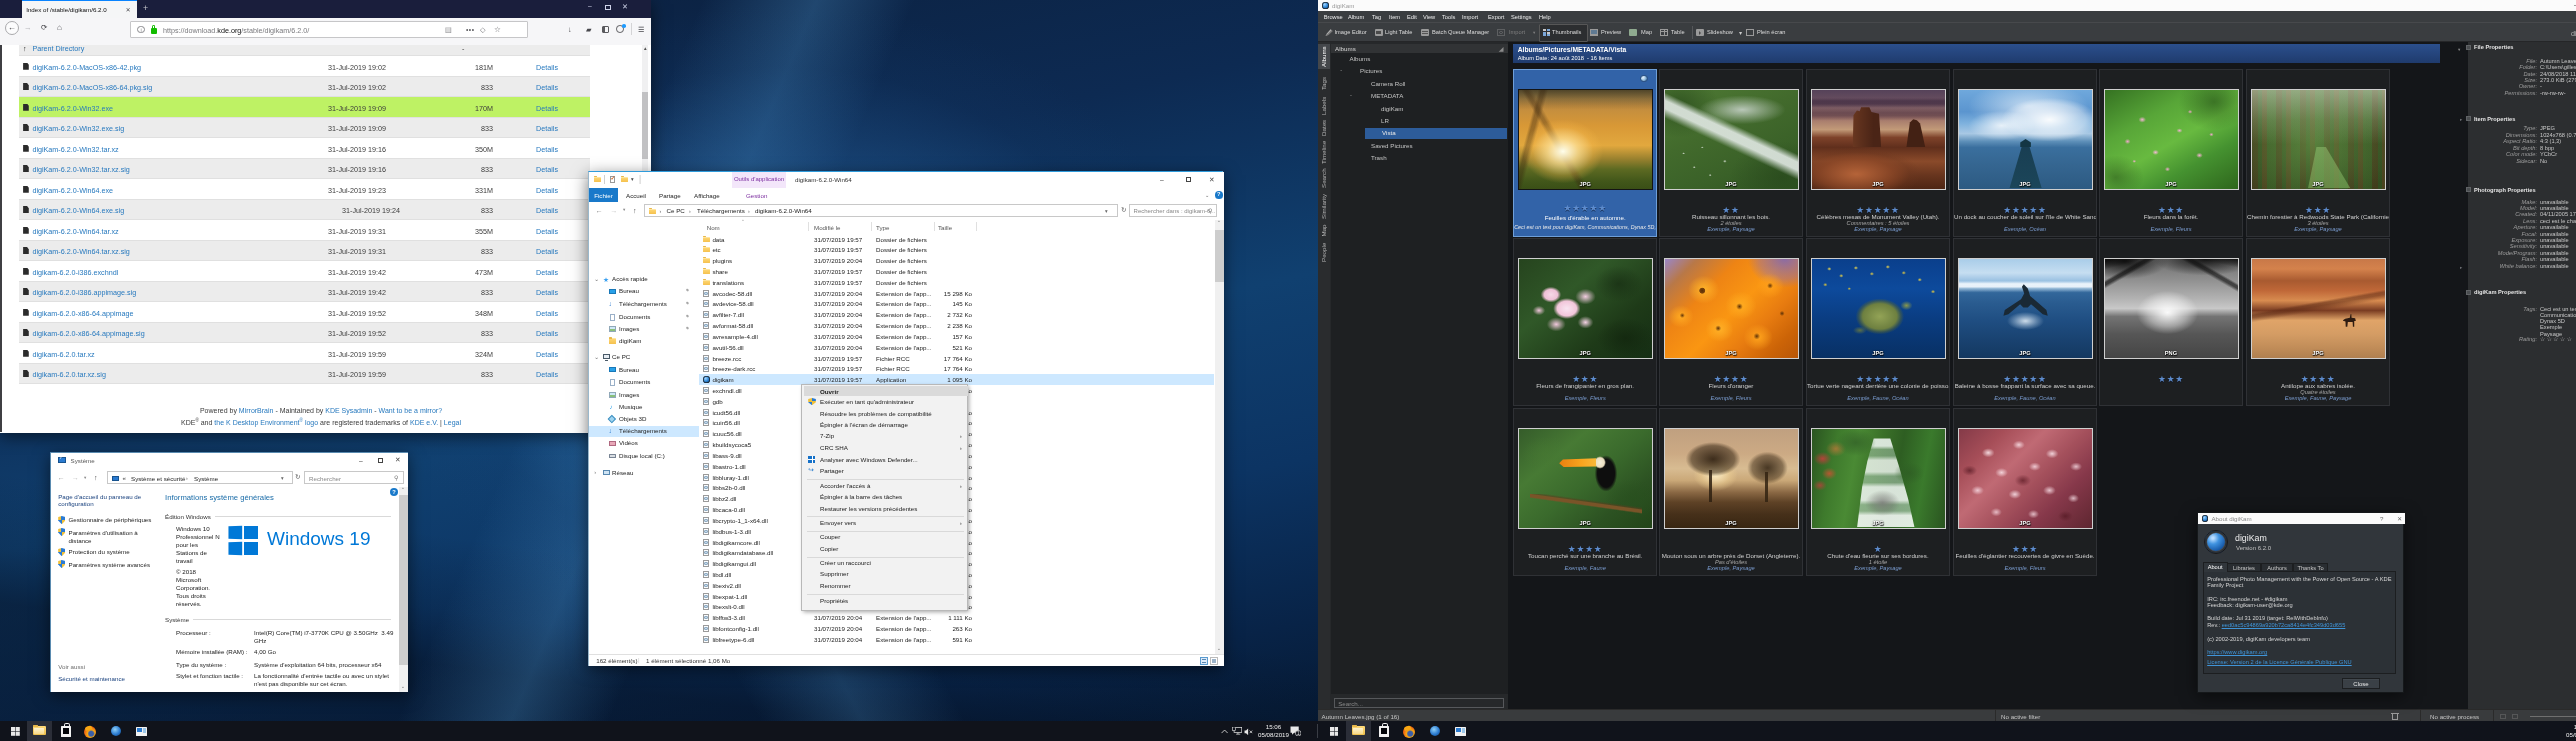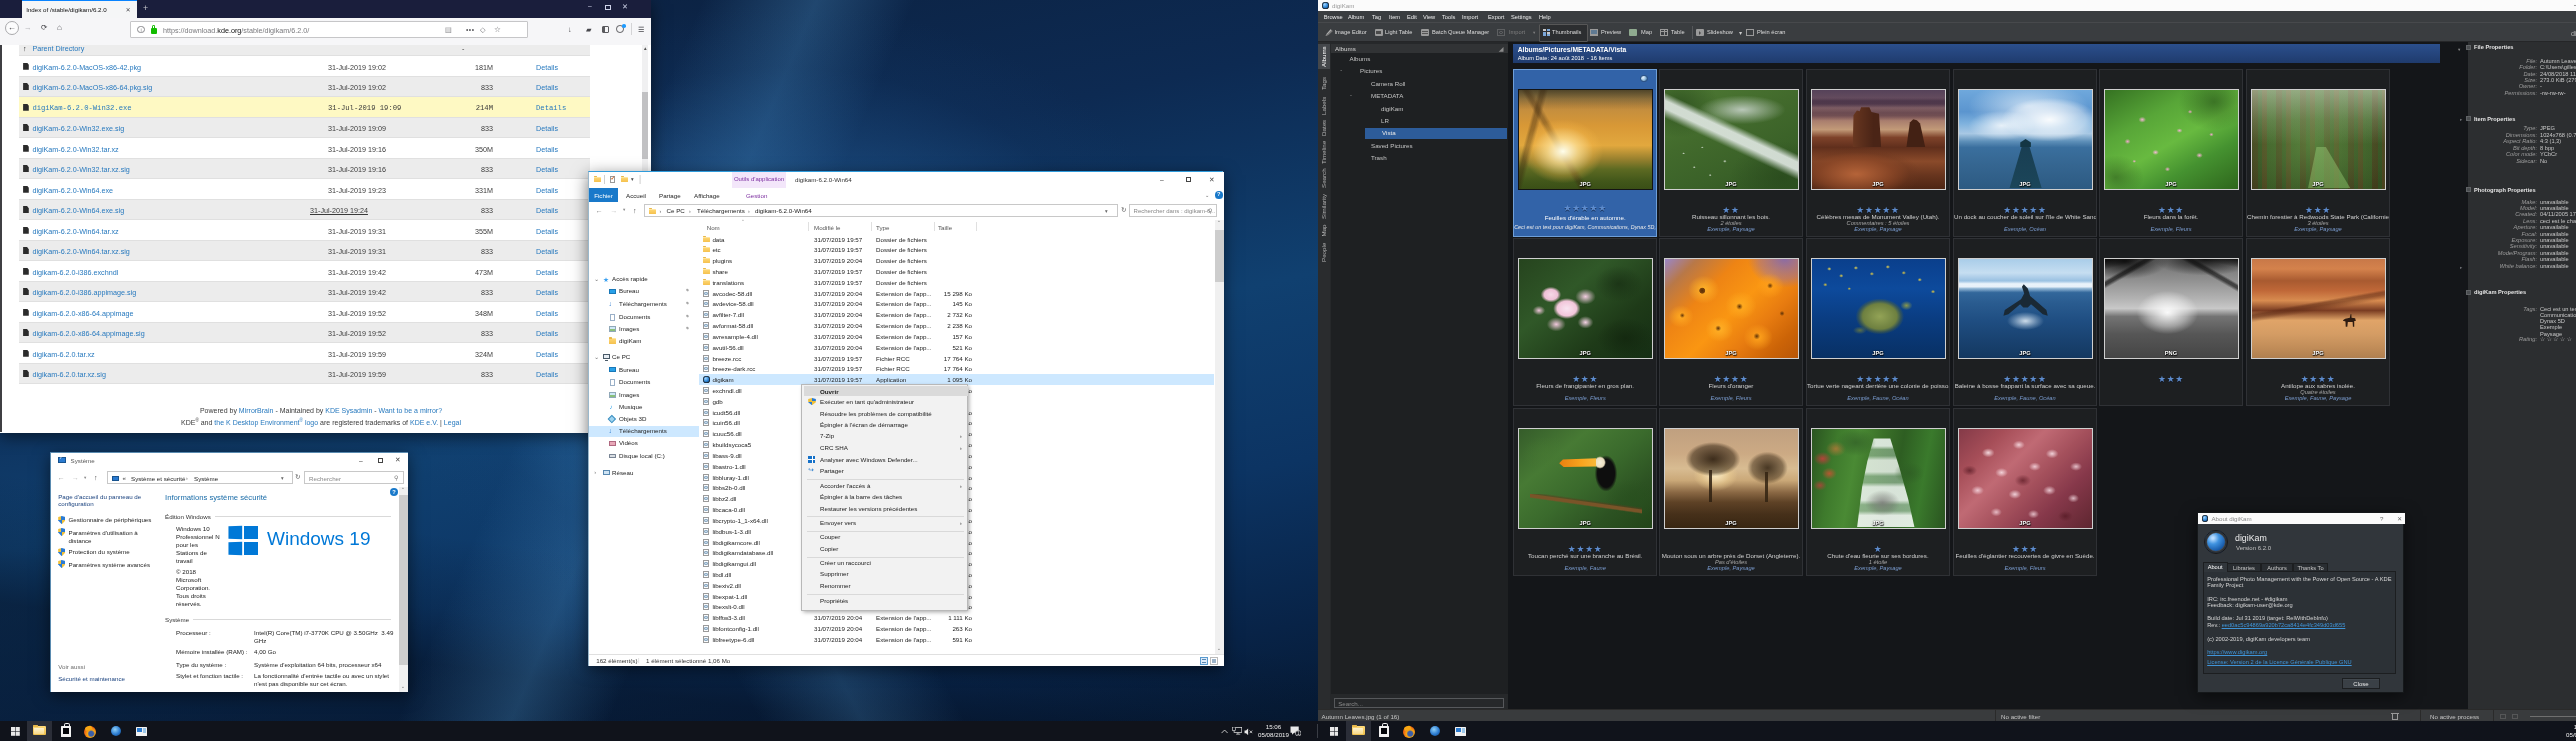--- a/index.html
+++ b/index.html
@@ -116,25 +116,25 @@
           <span style="position:absolute;left:433px;top:6.2px;width:41px;text-align:right;color:#3a3a3a;">181M</span>
           <span class="ffl" style="position:absolute;left:517px;top:6.2px;">Details</span>
         </div>
 <div style="height:20.5px;background:#ececec;border-bottom:0.5px solid #e0e0e0;position:relative;">
           <span style="position:absolute;left:4.1px;top:6.2px;width:5.7px;height:7.2px;background:#2b2b2b;clip-path:polygon(0 0,70% 0,100% 30%,100% 100%,0 100%);"></span>
           <span class="ffl" style="position:absolute;left:13.4px;top:6.2px;">digiKam-6.2.0-MacOS-x86-64.pkg.sig</span>
           <span style="position:absolute;left:309px;top:6.2px;color:#3a3a3a;">31-Jul-2019 19:02</span>
           <span style="position:absolute;left:433px;top:6.2px;width:41px;text-align:right;color:#3a3a3a;">833</span>
           <span class="ffl" style="position:absolute;left:517px;top:6.2px;">Details</span>
         </div>
-<div style="height:20.5px;background:#fef9c3;border-bottom:0.5px solid #e0e0e0;position:relative;font-family:Liberation Mono, monospace;">
+<div style="height:20.5px;background:#bef264;border-bottom:0.5px solid #e0e0e0;position:relative;">
           <span style="position:absolute;left:4.1px;top:6.2px;width:5.7px;height:7.2px;background:#2b2b2b;clip-path:polygon(0 0,70% 0,100% 30%,100% 100%,0 100%);"></span>
           <span class="ffl" style="position:absolute;left:13.4px;top:6.2px;">digiKam-6.2.0-Win32.exe</span>
           <span style="position:absolute;left:309px;top:6.2px;color:#3a3a3a;">31-Jul-2019 19:09</span>
-          <span style="position:absolute;left:433px;top:6.2px;width:41px;text-align:right;color:#3a3a3a;">214M</span>
+          <span style="position:absolute;left:433px;top:6.2px;width:41px;text-align:right;color:#3a3a3a;">170M</span>
           <span class="ffl" style="position:absolute;left:517px;top:6.2px;">Details</span>
         </div>
 <div style="height:20.5px;background:#ececec;border-bottom:0.5px solid #e0e0e0;position:relative;">
           <span style="position:absolute;left:4.1px;top:6.2px;width:5.7px;height:7.2px;background:#2b2b2b;clip-path:polygon(0 0,70% 0,100% 30%,100% 100%,0 100%);"></span>
           <span class="ffl" style="position:absolute;left:13.4px;top:6.2px;">digiKam-6.2.0-Win32.exe.sig</span>
           <span style="position:absolute;left:309px;top:6.2px;color:#3a3a3a;">31-Jul-2019 19:09</span>
           <span style="position:absolute;left:433px;top:6.2px;width:41px;text-align:right;color:#3a3a3a;">833</span>
           <span class="ffl" style="position:absolute;left:517px;top:6.2px;">Details</span>
         </div>
 <div style="height:20.5px;background:#ffffff;border-bottom:0.5px solid #e0e0e0;position:relative;">
@@ -154,21 +154,21 @@
 <div style="height:20.5px;background:#ffffff;border-bottom:0.5px solid #e0e0e0;position:relative;">
           <span style="position:absolute;left:4.1px;top:6.2px;width:5.7px;height:7.2px;background:#2b2b2b;clip-path:polygon(0 0,70% 0,100% 30%,100% 100%,0 100%);"></span>
           <span class="ffl" style="position:absolute;left:13.4px;top:6.2px;">digiKam-6.2.0-Win64.exe</span>
           <span style="position:absolute;left:309px;top:6.2px;color:#3a3a3a;">31-Jul-2019 19:23</span>
           <span style="position:absolute;left:433px;top:6.2px;width:41px;text-align:right;color:#3a3a3a;">331M</span>
           <span class="ffl" style="position:absolute;left:517px;top:6.2px;">Details</span>
         </div>
 <div style="height:20.5px;background:#ececec;border-bottom:0.5px solid #e0e0e0;position:relative;">
           <span style="position:absolute;left:4.1px;top:6.2px;width:5.7px;height:7.2px;background:#2b2b2b;clip-path:polygon(0 0,70% 0,100% 30%,100% 100%,0 100%);"></span>
           <span class="ffl" style="position:absolute;left:13.4px;top:6.2px;">digiKam-6.2.0-Win64.exe.sig</span>
-          <span style="position:absolute;left:291px;top:6.2px;color:#3a3a3a;text-decoration:underline;">31-Jul-2019 19:24</span>
+          <span style="position:absolute;left:323px;top:6.2px;color:#3a3a3a;">31-Jul-2019 19:24</span>
           <span style="position:absolute;left:433px;top:6.2px;width:41px;text-align:right;color:#3a3a3a;">833</span>
           <span class="ffl" style="position:absolute;left:517px;top:6.2px;">Details</span>
         </div>
 <div style="height:20.5px;background:#ffffff;border-bottom:0.5px solid #e0e0e0;position:relative;">
           <span style="position:absolute;left:4.1px;top:6.2px;width:5.7px;height:7.2px;background:#2b2b2b;clip-path:polygon(0 0,70% 0,100% 30%,100% 100%,0 100%);"></span>
           <span class="ffl" style="position:absolute;left:13.4px;top:6.2px;">digiKam-6.2.0-Win64.tar.xz</span>
           <span style="position:absolute;left:309px;top:6.2px;color:#3a3a3a;">31-Jul-2019 19:31</span>
           <span style="position:absolute;left:433px;top:6.2px;width:41px;text-align:right;color:#3a3a3a;">355M</span>
           <span class="ffl" style="position:absolute;left:517px;top:6.2px;">Details</span>
         </div>
@@ -273,21 +273,21 @@
       <span class="ab" style="left:17.5px;top:29px;color:#1d1d1d;">Gestionnaire de périphériques</span>
   <div class="sh" style="left:7.2px;top:41px;"></div>
       <span class="ab" style="left:17.5px;top:42px;color:#1d1d1d;line-height:7.7px;">Paramètres d'utilisation à<br>distance</span>
   <div class="sh" style="left:7.2px;top:61px;"></div>
       <span class="ab" style="left:17.5px;top:61px;color:#1d1d1d;">Protection du système</span>
   <div class="sh" style="left:7.2px;top:73px;"></div>
       <span class="ab" style="left:17.5px;top:74px;color:#1d1d1d;">Paramètres système avancés</span>
   <span class="ab" style="left:7.2px;top:176px;color:#6d6d6d;">Voir aussi</span>
   <span class="ab" style="left:7.2px;top:188px;color:#19417e;">Sécurité et maintenance</span>
 
-  <div class="ab" style="left:114px;top:6.2px;font-size:7.7px;color:#1a6ca8;">Informations système sécurité</div>
+  <div class="ab" style="left:114px;top:6.2px;font-size:7.7px;color:#1a6ca8;">Informations système générales</div>
   <div class="ab" style="left:114px;top:26px;width:226px;border-bottom:0.5px solid #d9d9d9;height:4.1px;"><span style="background:#fff;padding-right:4.1px;color:#333;">Édition Windows</span></div>
   <div class="ab" style="left:125px;top:38px;width:44px;line-height:8px;color:#1a1a1a;">Windows 10 Professionnel N pour les Stations de travail</div>
   <div class="ab" style="left:125px;top:81px;width:41px;line-height:8px;color:#1a1a1a;">© 2018 Microsoft Corporation. Tous droits réservés.</div>
 
   <div class="ab" style="left:177px;top:39px;width:14px;height:13.4px;background:#0078d7;transform:perspective(31px) rotateY(-12deg);"></div>
   <div class="ab" style="left:193px;top:39px;width:14px;height:13.4px;background:#0078d7;"></div>
   <div class="ab" style="left:177px;top:55px;width:14px;height:13.4px;background:#0078d7;transform:perspective(31px) rotateY(-12deg);"></div>
   <div class="ab" style="left:193px;top:55px;width:14px;height:13.4px;background:#0078d7;"></div>
   <div class="ab" style="left:216px;top:41px;font-size:19px;color:#0078d7;font-weight:400;">Windows 19</div>
   <div class="ab" style="left:114px;top:129px;width:226px;border-bottom:0.5px solid #d9d9d9;height:4.1px;"><span style="background:#fff;padding-right:4.1px;color:#333;">Système</span></div>

